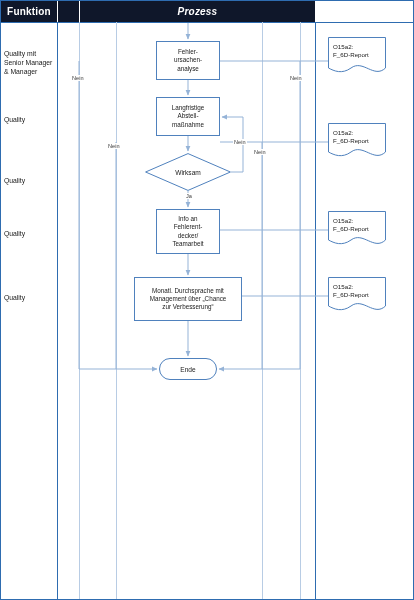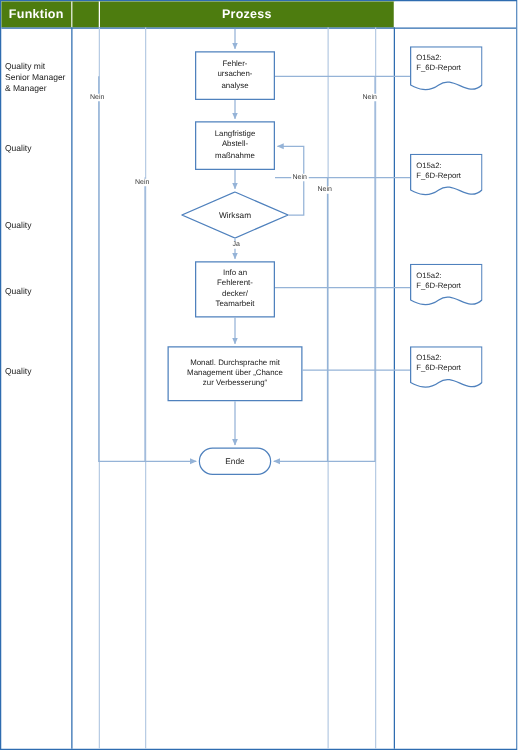--- a/index.html
+++ b/index.html
@@ -15,21 +15,21 @@
     overflow:hidden;
     box-sizing:border-box;
     border:1px solid #2e6cb0;
   }
 
   
   .hdr{
     position:absolute;
     top:0;
     height:21px;
-    background:#4d7c0f;
+    background:#0f172a;
     color:#ffffff;
     font-size:10px;
     font-weight:bold;
     display:flex;
     align-items:center;
     justify-content:center;
     letter-spacing:.2px;
     box-sizing:border-box;
     border-right:1px solid #ffffff;
     overflow:hidden;
@@ -145,21 +145,21 @@
 <body>
 
 <div id="page">
 
   <div class="hdr" style="left:0px;width:57px;">
     <span>Funktion</span>
   </div>
   <div class="hdr" style="left:57px;width:22px;">
     <span></span>
   </div>
-  <div class="hdr" style="left:79px;width:236px;">
+  <div class="hdr" style="left:79px;width:236px;font-style:italic;">
     <span>Prozess</span>
   </div>
 
   <div class="hdivtop" style="top:21px;"></div>
 
   <div class="vdiv" style="left:56px;top:21px;height:578px;"></div>
   <div class="vdivlite" style="left:78px;top:21px;height:578px;"></div>
   <div class="vdivlite" style="left:115px;top:21px;height:578px;"></div>
   <div class="vdivlite" style="left:261px;top:21px;height:578px;"></div>
   <div class="vdivlite" style="left:299px;top:21px;height:578px;"></div>

